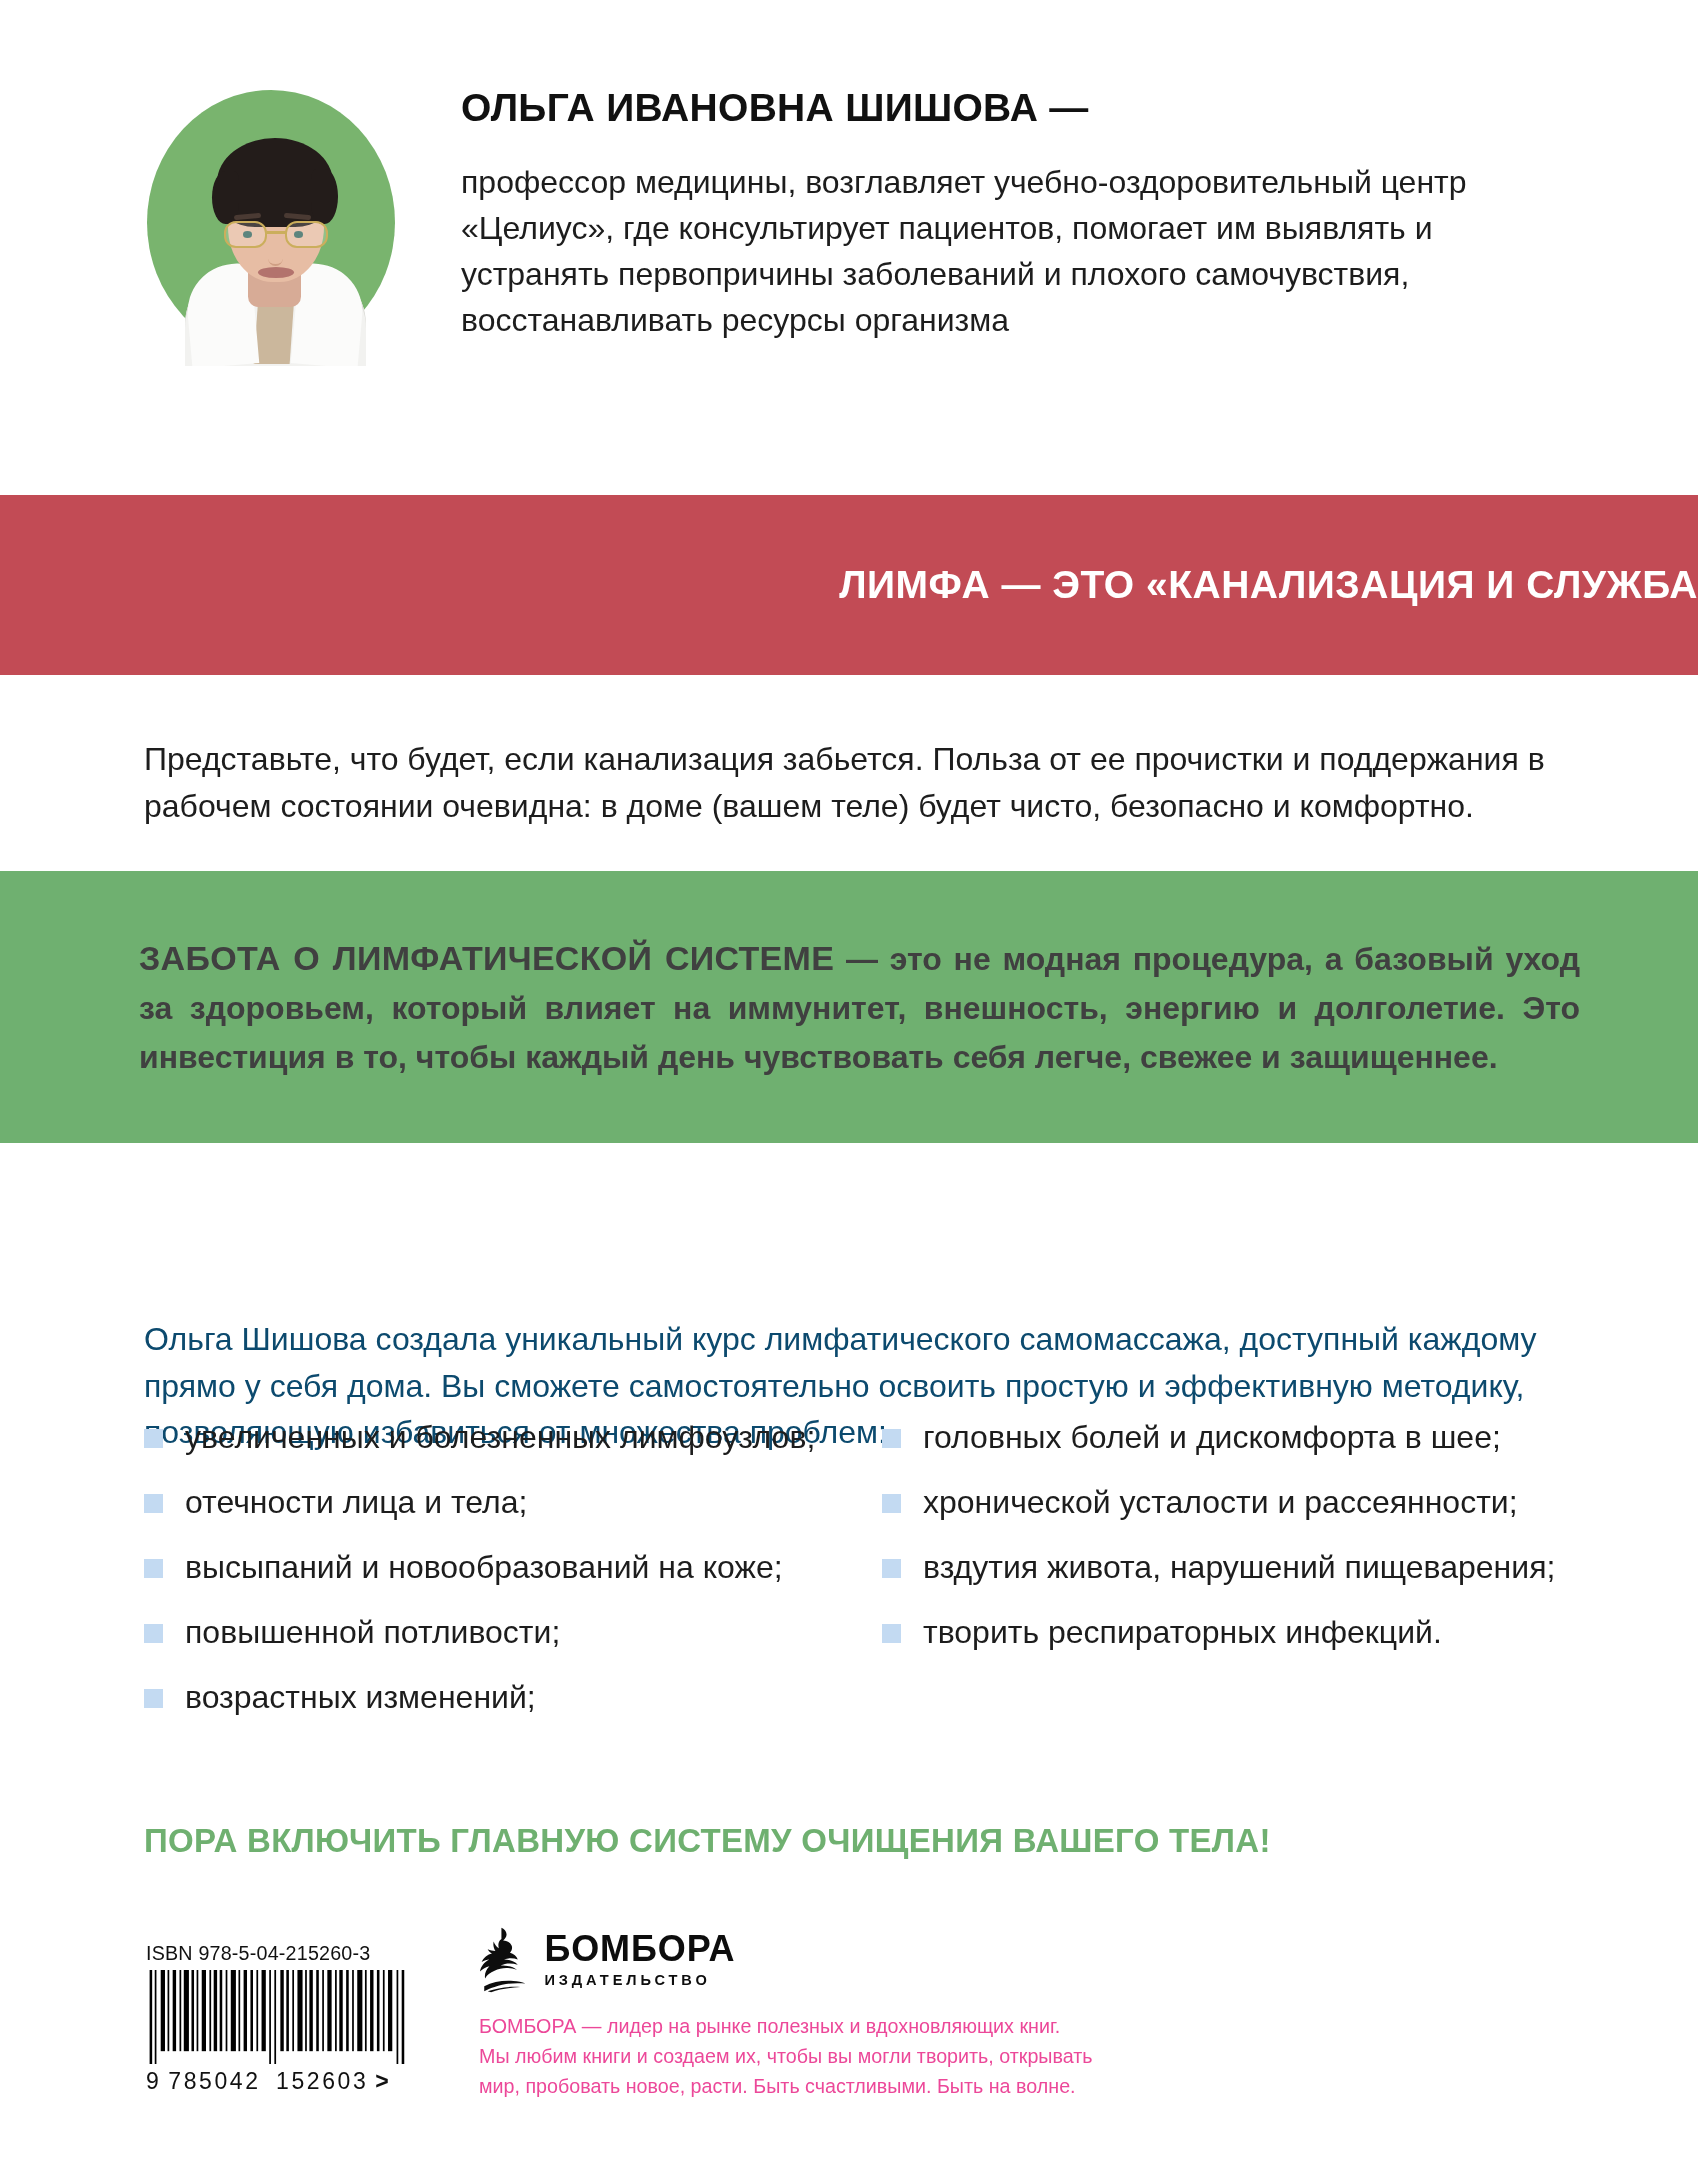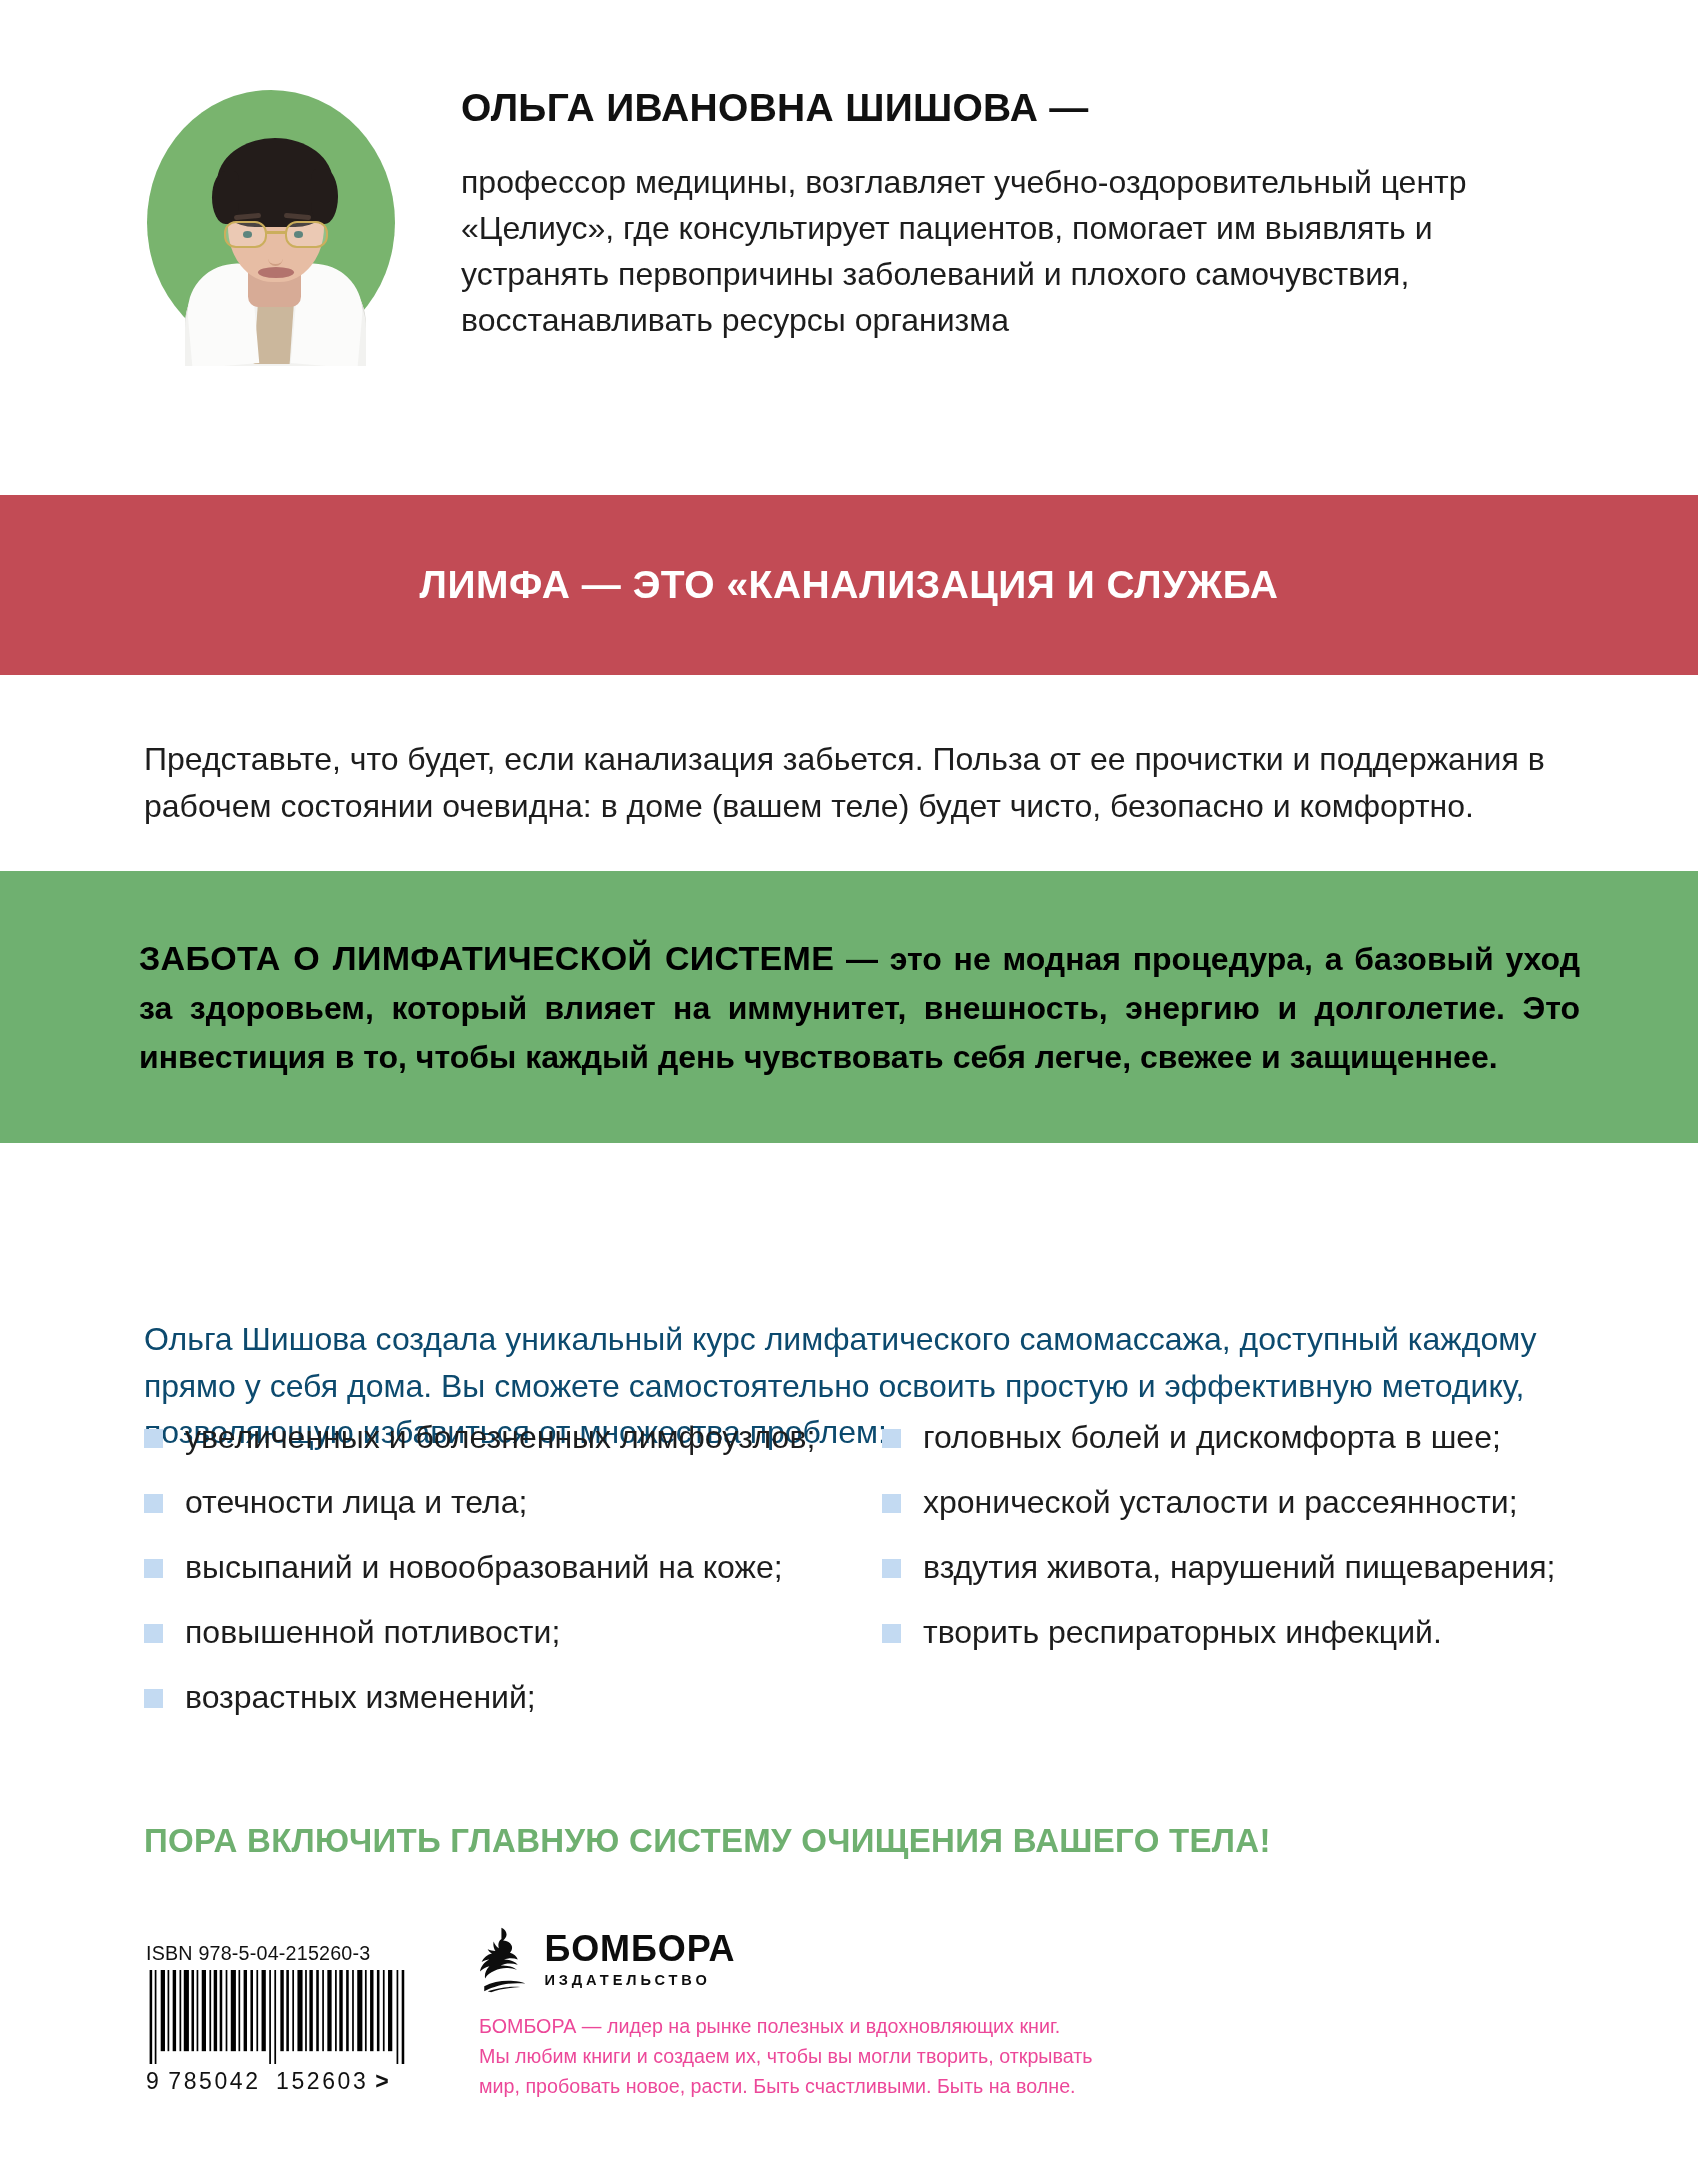--- a/index.html
+++ b/index.html
@@ -217,21 +217,21 @@
   
   .red-banner {
     position: absolute;
     left: 0;
     top: 495px;
     width: 1698px;
     height: 180px;
     background: #c24b55;
     display: flex;
     flex-direction: column;
-    align-items: center;
+    align-items: flex-end;
     justify-content: center;
   }
   .red-banner-line {
     color: #ffffff;
     font-size: 39px;
     font-weight: 700;
     letter-spacing: 0.5px;
     line-height: 1.32;
     text-align: center;
   }
@@ -253,21 +253,21 @@
     left: 0;
     top: 871px;
     width: 1698px;
     height: 272px;
     background: #6fb070;
     display: flex;
     align-items: center;
   }
   .green-banner-text {
     margin: 0 118px 0 139px;
-    color: #000000;
+    color: #404040;
     font-size: 32px;
     font-weight: 700;
     line-height: 1.52;
     text-align: justify;
   }
   .green-banner-text .lead {
     font-size: 34px;
     font-weight: 700;
     letter-spacing: 0.3px;
   }

